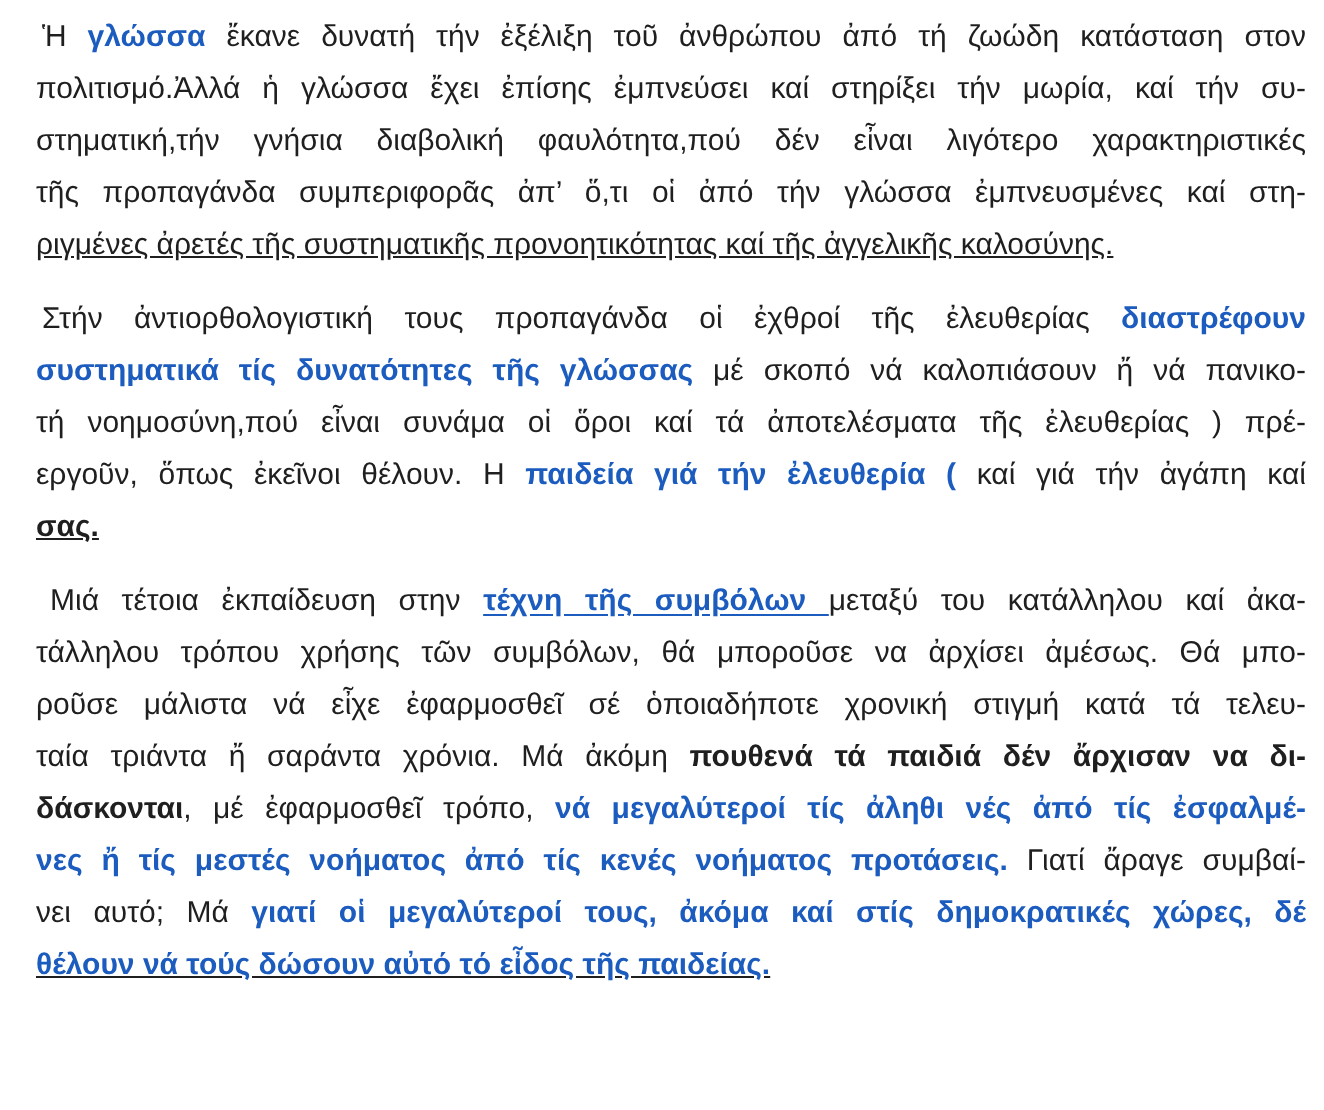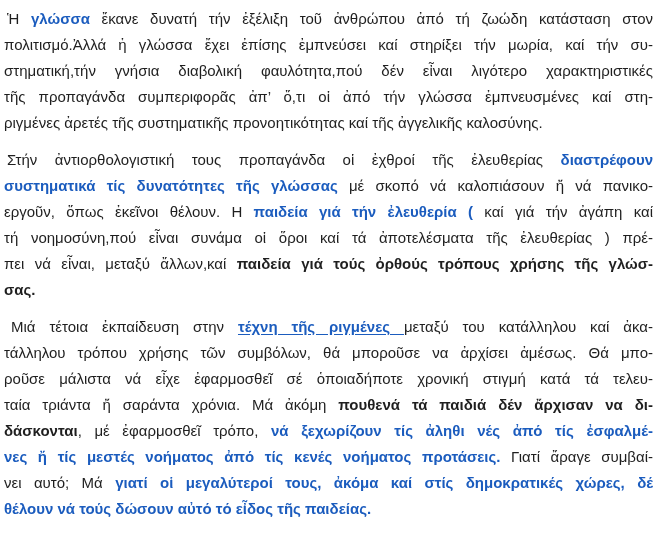--- a/index.html
+++ b/index.html
@@ -12,40 +12,41 @@
     width: 662px;
     height: 555px;
     overflow: hidden;
     box-sizing: border-box;
     background: var(--page-bg);
   }
   .page {
     box-sizing: border-box;
     width: 662px;
     height: 555px;
-    padding: 6px 9px 0 4px;
+    padding: 6px 9px 0 18px;
     background: var(--page-bg);
     color: var(--text-color);
     font-family: "Liberation Sans", "DejaVu Sans", sans-serif;
     font-size: 15px;
   }
   .paragraph { margin: 0 0 11px 0; }
   .paragraph:last-child { margin-bottom: 0; }
   .line {
     height: 26px;
     line-height: 26px;
     overflow: hidden;
     text-align: justify;
     text-align-last: justify;
     -moz-text-align-last: justify;
     hyphens: none;
     overflow-wrap: normal;
   }
   .line.last {
     text-align-last: left;
+    text-decoration: underline;
     -moz-text-align-last: left;
   }
   .paragraph .line:first-child { text-indent: 3px; }
   .paragraph[data-name="paragraph-3"] .line:first-child { text-indent: 7px; }
   .seg-normal { font-weight: 400; color: var(--text-color); }
   .seg-bold { font-weight: 700; color: var(--text-color); }
   .seg-blue-bold { font-weight: 700; color: var(--accent-blue); }
   .seg-link {
     font-weight: 700;
     color: var(--accent-blue);
@@ -61,28 +62,27 @@
     <div class="paragraph" data-name="paragraph-1">
       <div class="line" data-name="text-line"><span class="seg-normal" data-name="text-run">Ἡ </span><span class="seg-blue-bold" data-name="emphasis-run">γλώσσα</span><span class="seg-normal" data-name="text-run"> ἔκανε δυνατή τήν ἐξέλιξη τοῦ ἀνθρώπου ἀπό τή ζωώδη κατάσταση στον</span></div>
       <div class="line" data-name="text-line"><span class="seg-normal" data-name="text-run">πολιτισμό.Ἀλλά ἡ γλώσσα ἔχει ἐπίσης ἐμπνεύσει καί στηρίξει τήν μωρία, καί τήν συ-</span></div>
       <div class="line" data-name="text-line"><span class="seg-normal" data-name="text-run">στηματική,τήν γνήσια διαβολική φαυλότητα,πού δέν εἶναι λιγότερο χαρακτηριστικές</span></div>
       <div class="line" data-name="text-line"><span class="seg-normal" data-name="text-run">τῆς προπαγάνδα συμπεριφορᾶς ἀπ’ ὅ,τι οἱ ἀπό τήν γλώσσα ἐμπνευσμένες καί στη-</span></div>
       <div class="line last" data-name="text-line"><span class="seg-normal" data-name="text-run">ριγμένες ἀρετές τῆς συστηματικῆς προνοητικότητας καί τῆς ἀγγελικῆς καλοσύνης.</span></div>
     </div>
     <div class="paragraph" data-name="paragraph-2">
       <div class="line" data-name="text-line"><span class="seg-normal" data-name="text-run">Στήν ἀντιορθολογιστική τους προπαγάνδα οἱ ἐχθροί τῆς ἐλευθερίας </span><span class="seg-blue-bold" data-name="emphasis-run">διαστρέφουν</span></div>
       <div class="line" data-name="text-line"><span class="seg-blue-bold" data-name="emphasis-run">συστηματικά τίς δυνατότητες τῆς γλώσσας</span><span class="seg-normal" data-name="text-run"> μέ σκοπό νά καλοπιάσουν ἤ νά πανικο-</span></div>
+      <div class="line" data-name="text-line"><span class="seg-normal" data-name="text-run">τή νοημοσύνη,πού εἶναι συνάμα οἱ ὅροι καί τά ἀποτελέσματα τῆς ἐλευθερίας ) πρέ-</span></div>
       <div class="line" data-name="text-line"><span class="seg-normal" data-name="text-run">εργοῦν, ὅπως ἐκεῖνοι θέλουν. Η </span><span class="seg-blue-bold" data-name="emphasis-run">παιδεία γιά τήν ἐλευθερία (</span><span class="seg-normal" data-name="text-run"> καί γιά τήν ἀγάπη καί</span></div>
-      <div class="line" data-name="text-line"><span class="seg-normal" data-name="text-run">τή νοημοσύνη,πού εἶναι συνάμα οἱ ὅροι καί τά ἀποτελέσματα τῆς ἐλευθερίας ) πρέ-</span></div>
-      <div class="line" data-name="text-line"><span class="seg-normal" data-name="text-run">πει νά εἶναι, μεταξύ ἄλλων,καί </span><span class="seg-bold" data-name="emphasis-run">παιδεία γιά τούς ὀρθούς τρόπους χρήσης τῆς γλώσ-</span></div>
       <div class="line last" data-name="text-line"><span class="seg-bold" data-name="emphasis-run">σας.</span></div>
     </div>
     <div class="paragraph" data-name="paragraph-3">
-      <div class="line" data-name="text-line"><span class="seg-normal" data-name="text-run">Μιά τέτοια ἐκπαίδευση στην </span><span class="seg-link" data-name="hyperlink-text">τέχνη τῆς ριγμένες </span><span class="seg-normal" data-name="text-run">μεταξύ του κατάλληλου καί ἀκα-</span></div>
+      <div class="line" data-name="text-line"><span class="seg-normal" data-name="text-run">Μιά τέτοια ἐκπαίδευση στην </span><span class="seg-link" data-name="hyperlink-text">τέχνη τῆς συμβόλων </span><span class="seg-normal" data-name="text-run">μεταξύ του κατάλληλου καί ἀκα-</span></div>
       <div class="line" data-name="text-line"><span class="seg-normal" data-name="text-run">τάλληλου τρόπου χρήσης τῶν συμβόλων, θά μποροῦσε να ἀρχίσει ἀμέσως. Θά μπο-</span></div>
       <div class="line" data-name="text-line"><span class="seg-normal" data-name="text-run">ροῦσε μάλιστα νά εἶχε ἐφαρμοσθεῖ σέ ὁποιαδήποτε χρονική στιγμή κατά τά τελευ-</span></div>
       <div class="line" data-name="text-line"><span class="seg-normal" data-name="text-run">ταία τριάντα ἤ σαράντα χρόνια. Μά ἀκόμη </span><span class="seg-bold" data-name="emphasis-run">πουθενά τά παιδιά δέν ἄρχισαν να δι-</span></div>
-      <div class="line" data-name="text-line"><span class="seg-bold" data-name="emphasis-run">δάσκονται</span><span class="seg-normal" data-name="text-run">, μέ ἐφαρμοσθεῖ τρόπο, </span><span class="seg-blue-bold" data-name="emphasis-run">νά ξεχωρίζουν τίς ἀληθι νές ἀπό τίς ἐσφαλμέ-</span></div>
+      <div class="line" data-name="text-line"><span class="seg-bold" data-name="emphasis-run">δάσκονται</span><span class="seg-normal" data-name="text-run">, μέ ἐφαρμοσθεῖ τρόπο, </span><span class="seg-blue-bold" data-name="emphasis-run">νά μεγαλύτεροί τίς ἀληθι νές ἀπό τίς ἐσφαλμέ-</span></div>
       <div class="line" data-name="text-line"><span class="seg-blue-bold" data-name="emphasis-run">νες ἤ τίς μεστές νοήματος ἀπό τίς κενές νοήματος προτάσεις.</span><span class="seg-normal" data-name="text-run"> Γιατί ἄραγε συμβαί-</span></div>
       <div class="line" data-name="text-line"><span class="seg-normal" data-name="text-run">νει αυτό; Μά </span><span class="seg-blue-bold" data-name="emphasis-run">γιατί οἱ μεγαλύτεροί τους, ἀκόμα καί στίς δημοκρατικές χώρες, δέ</span></div>
       <div class="line last" data-name="text-line"><span class="seg-blue-bold" data-name="emphasis-run">θέλουν νά τούς δώσουν αὐτό τό εἶδος τῆς παιδείας.</span></div>
     </div>
   </div>
 
 </body></html>

